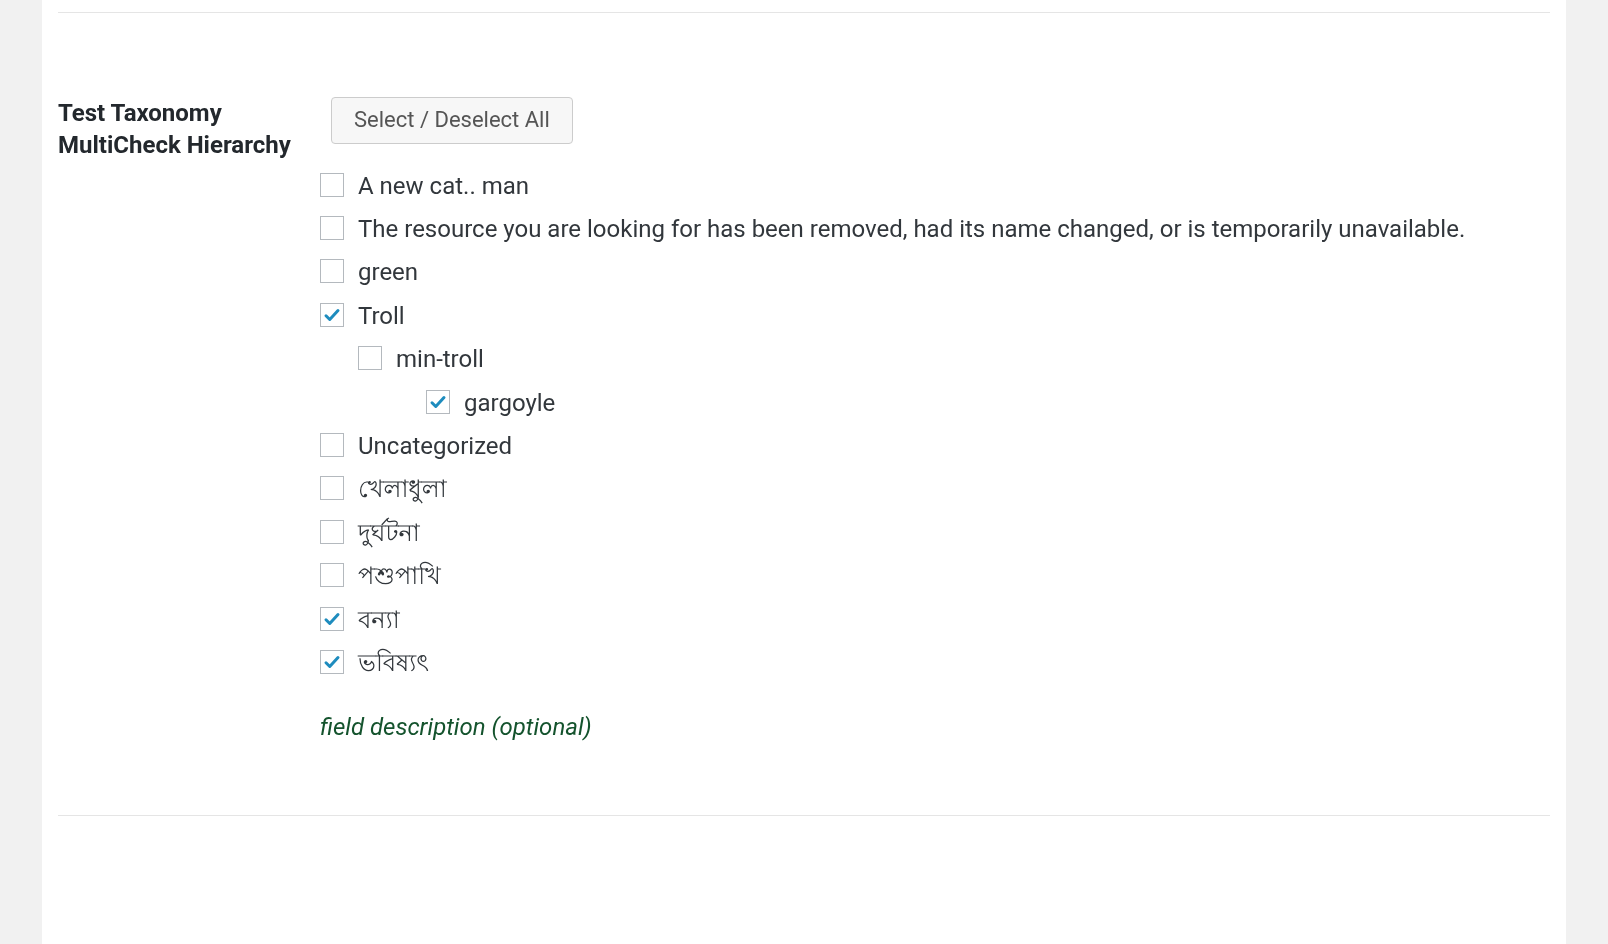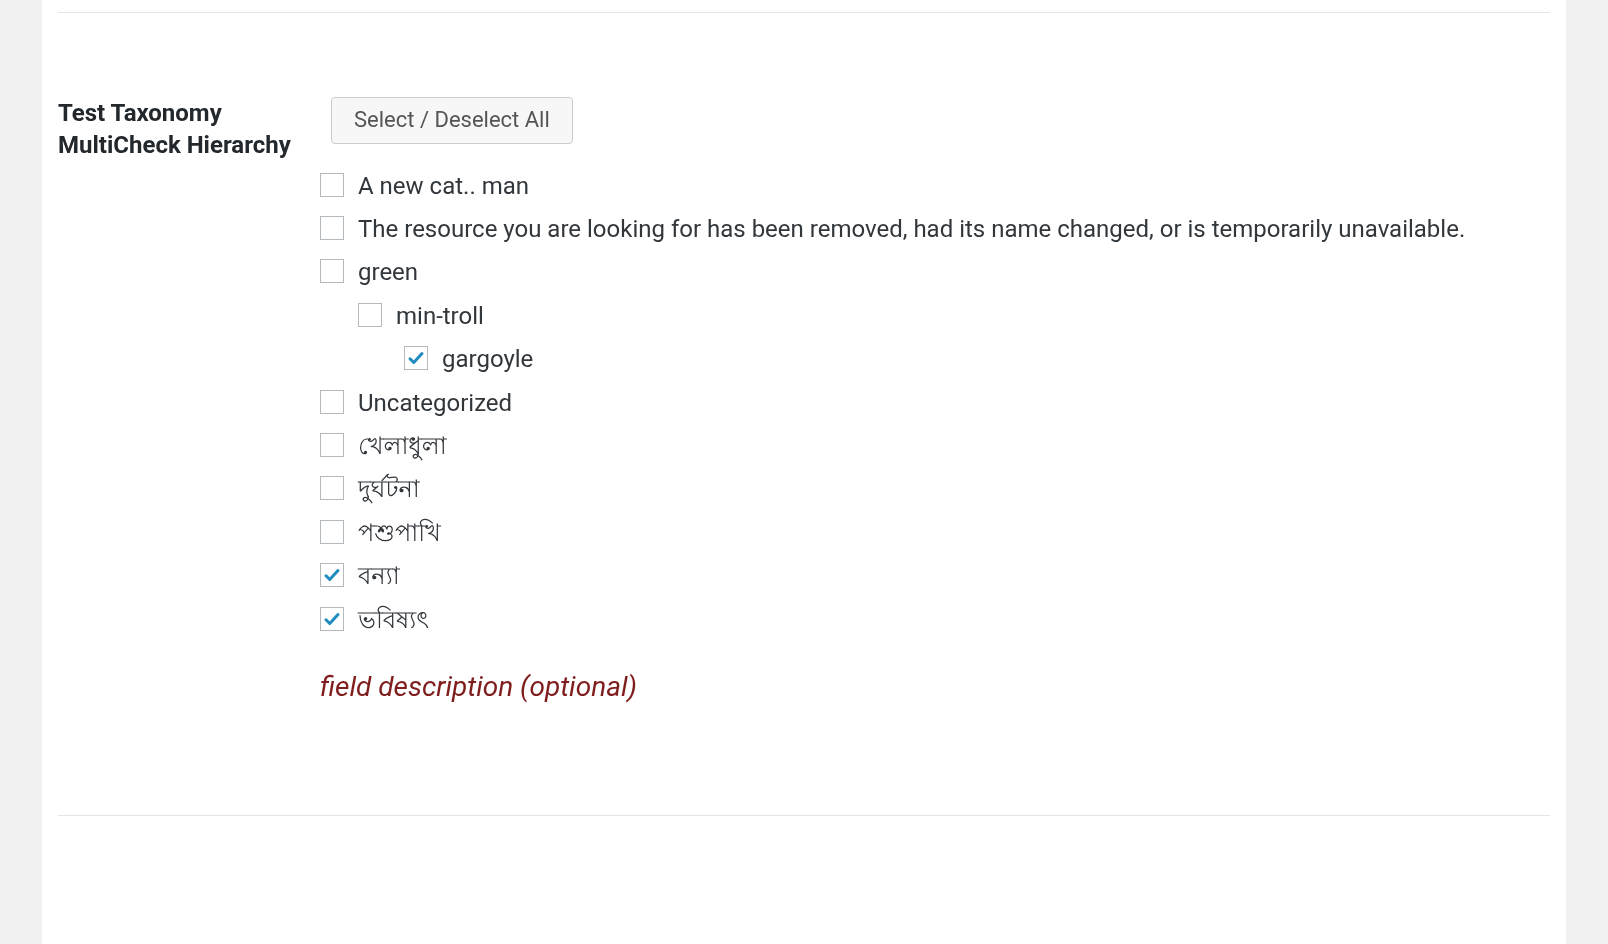--- a/index.html
+++ b/index.html
@@ -78,21 +78,21 @@
       align-items: flex-start;
       margin-bottom: 11px;
       font-size: 24px;
       color: #32373c;
       line-height: 1.35;
     }
     .option-item.indent-1 {
       margin-left: 38px;
     }
     .option-item.indent-2 {
-      margin-left: 84px;
+      margin-left: 106px;
     }
     .checkbox {
       width: 24px;
       height: 24px;
       border: 1px solid #b4b9be;
       background: #ffffff;
       flex-shrink: 0;
       margin-right: 14px;
       margin-top: 3px;
       display: flex;
@@ -106,23 +106,23 @@
       height: 18px;
     }
     .checkbox.checked svg {
       display: block;
     }
     .option-label {
       flex: 1;
     }
     .description {
       margin-top: 34px;
-      font-size: 28px;
+      font-size: 24px;
       font-style: italic;
-      color: #7f1d1d;
+      color: #14532d;
     }
   </style>
 </head>
 <body>
 
 <div class="outer-container">
   <div class="panel">
     <hr class="hr-top">
     <div class="field-row">
       <div class="field-label">Test Taxonomy MultiCheck Hierarchy</div>
@@ -134,20 +134,28 @@
               <span class="option-label">A new cat.. man</span>
             </div>
             <div class="option-item">
               <span class="checkbox"></span>
               <span class="option-label">The resource you are looking for has been removed, had its name changed, or is temporarily unavailable.</span>
             </div>
             <div class="option-item">
               <span class="checkbox"></span>
               <span class="option-label">green</span>
             </div>
+            <div class="option-item">
+              <span class="checkbox checked">
+                <svg viewBox="0 0 24 24" fill="none" stroke="#1e8cbe" stroke-width="4" stroke-linecap="round" stroke-linejoin="round">
+                  <polyline points="4 13 9 18 20 6"></polyline>
+                </svg>
+              </span>
+              <span class="option-label">Troll</span>
+            </div>
             <div class="option-item indent-1">
               <span class="checkbox"></span>
               <span class="option-label">min-troll</span>
             </div>
             <div class="option-item indent-2">
               <span class="checkbox checked">
                 <svg viewBox="0 0 24 24" fill="none" stroke="#1e8cbe" stroke-width="4" stroke-linecap="round" stroke-linejoin="round">
                   <polyline points="4 13 9 18 20 6"></polyline>
                 </svg>
               </span>

